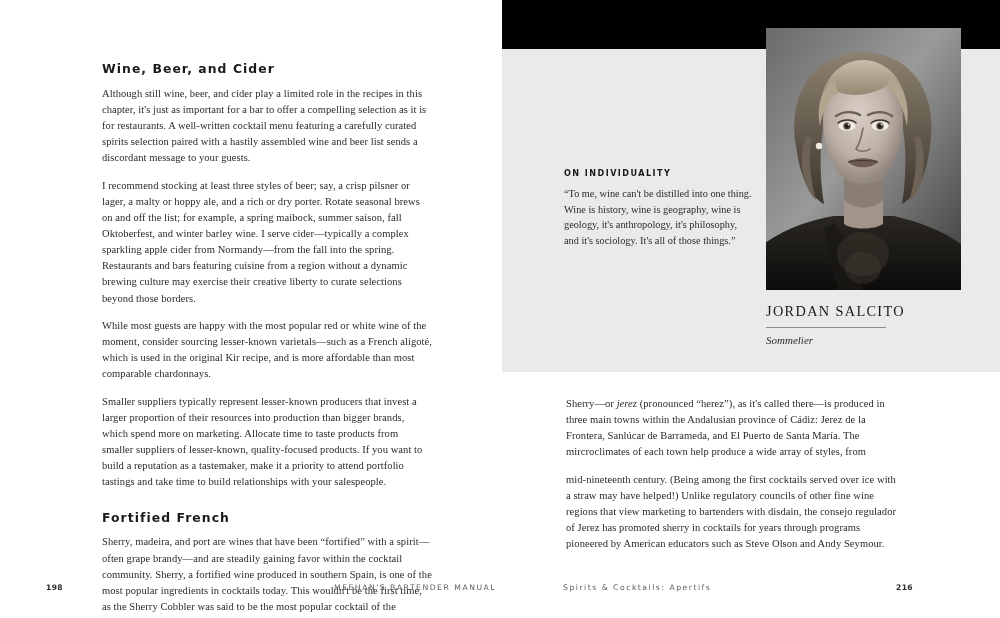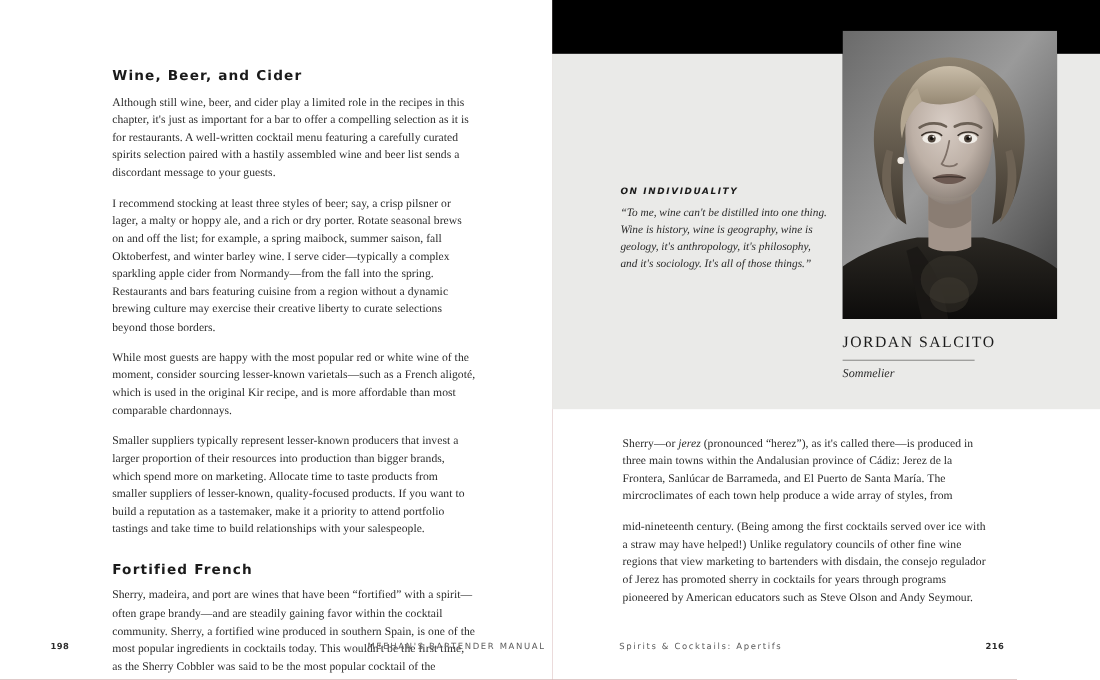--- a/index.html
+++ b/index.html
@@ -11,21 +11,21 @@
     width: 1000px;
     height: 618px;
     overflow: hidden;
     font-family: "Liberation Serif", serif;
     color: #231f20;
   }
   .spread {
     position: relative;
     width: 1000px;
     height: 618px;
-    background: #7f1d1d;
+    background: #86efac;
   }
 
   
   .page-left {
     position: absolute;
     left: 0;
     top: 0;
     width: 502px;
     height: 618px;
     background: #ffffff;
@@ -96,21 +96,20 @@
     background: #2c2c2c;
   }
   .portrait-svg { display: block; width: 195px; height: 262px; }
 
   
   .quote-block {
     position: absolute;
     left: 62px;   
     top: 168px;
     width: 190px;
-    font-style: italic;
   }
   .quote-kicker {
     font-family: "DejaVu Sans", sans-serif;
     font-size: 8.1px;
     font-weight: 700;
     letter-spacing: 1.45px;
     color: #1a1a1a;
     margin: 0 0 8px 0;
   }
   .quote-text {

